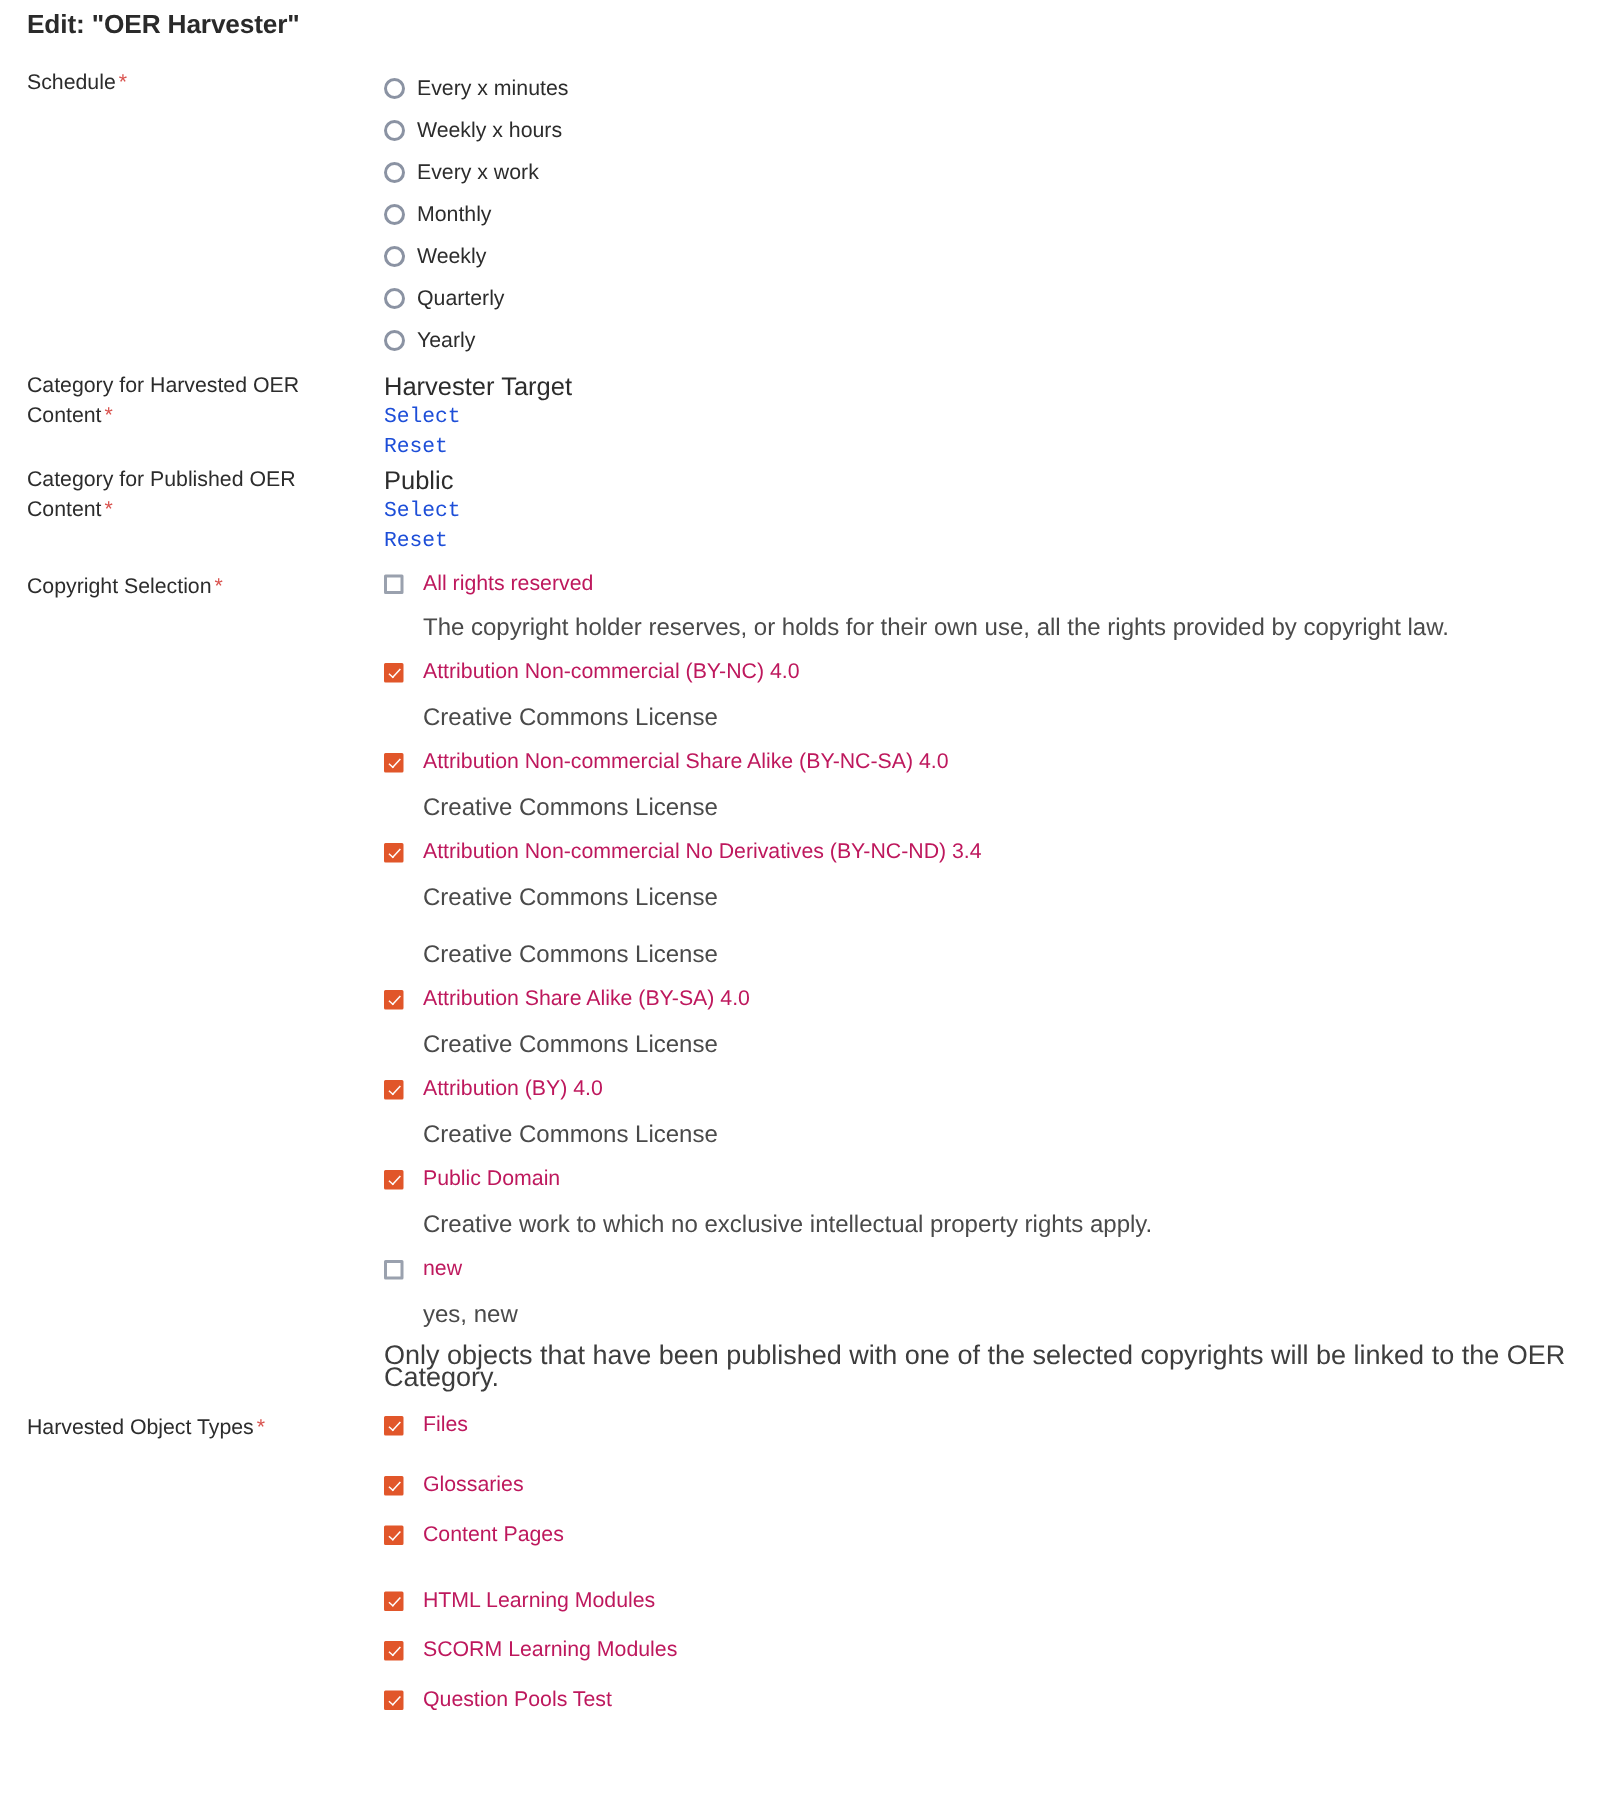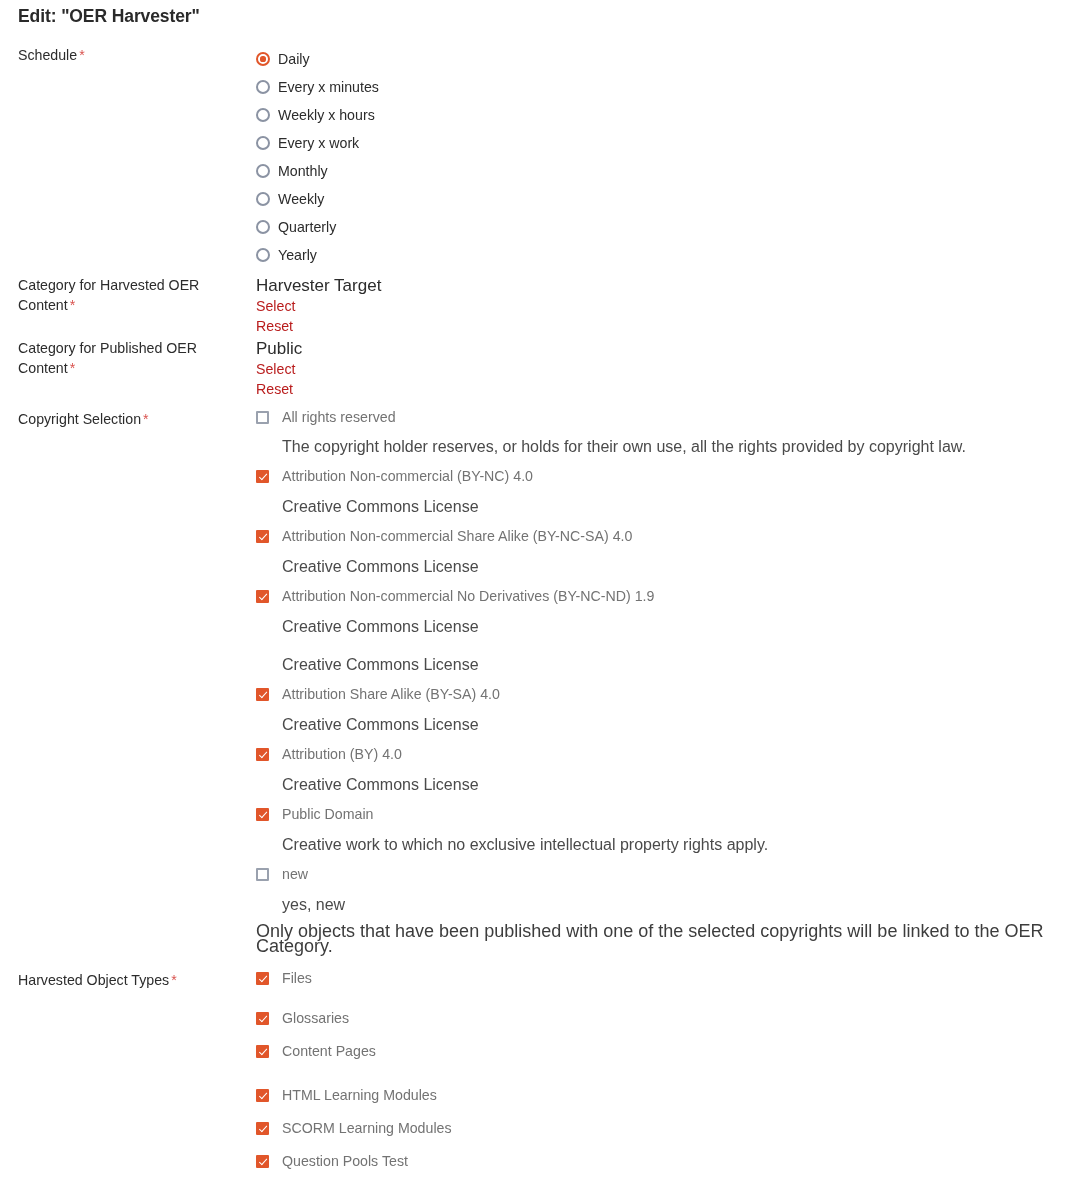--- a/index.html
+++ b/index.html
@@ -102,24 +102,25 @@
   }
   .cat-current {
     font-size: 17px;
     line-height: 20px;
     color: #2c2c2c;
   }
   .cat-link {
     display: block;
     font-size: 14.2px;
     line-height: 20px;
-    color: #b91c1c;
+    color: #1d4ed8;
     text-decoration: none;
     cursor: pointer;
     width: max-content;
+    font-family: Liberation Mono, monospace;
   }
 
   
   .cb-item {
     display: flex;
     align-items: flex-start;
     padding-left: 8px;
     min-height: 22px;
   }
   .cb-mark {
@@ -145,21 +146,21 @@
     top: 0.4px;
     width: 3.4px;
     height: 7.2px;
     border: solid #ffffff;
     border-width: 0 1.9px 1.9px 0;
     transform: rotate(42deg);
   }
   .cb-label {
     font-size: 14.2px;
     line-height: 16px;
-    color: #737373;
+    color: #be185d;
   }
   .cb-byline {
     font-size: 16px;
     line-height: 14px;
     color: #4a4a4a;
     padding-left: 34px;
   }
   .group-note {
     font-size: 18px;
     line-height: 15px;
@@ -187,24 +188,20 @@
 
   <div class="sp-18"></div>
 
   <div class="form-row">
     <div class="row-label">
       <span>Schedule</span><span class="req-star">*</span>
     </div>
     <div class="row-field">
 
       <div class="radio-item">
-        <span class="radio-mark on"></span>
-        <span class="radio-label">Daily</span>
-      </div>
-      <div class="radio-item">
         <span class="radio-mark"></span>
         <span class="radio-label">Every x minutes</span>
       </div>
       <div class="radio-item">
         <span class="radio-mark"></span>
         <span class="radio-label">Weekly x hours</span>
       </div>
       <div class="radio-item">
         <span class="radio-mark"></span>
         <span class="radio-label">Every x work</span>
@@ -288,21 +285,21 @@
       <div class="cb-item">
         <span class="cb-mark on"></span>
         <span class="cb-label">Attribution Non-commercial Share Alike (BY-NC-SA) 4.0</span>
       </div>
       <div class="sp-10"></div>
       <div class="cb-byline">Creative Commons License</div>
 
       <div class="sp-14"></div>
       <div class="cb-item">
         <span class="cb-mark on"></span>
-        <span class="cb-label">Attribution Non-commercial No Derivatives (BY-NC-ND) 1.9</span>
+        <span class="cb-label">Attribution Non-commercial No Derivatives (BY-NC-ND) 3.4</span>
       </div>
       <div class="sp-10"></div>
       <div class="cb-byline">Creative Commons License</div>
 
       <div class="sp-14"></div>
       <div class="sp-10"></div>
       <div class="cb-byline">Creative Commons License</div>
 
       <div class="sp-14"></div>
       <div class="cb-item">

